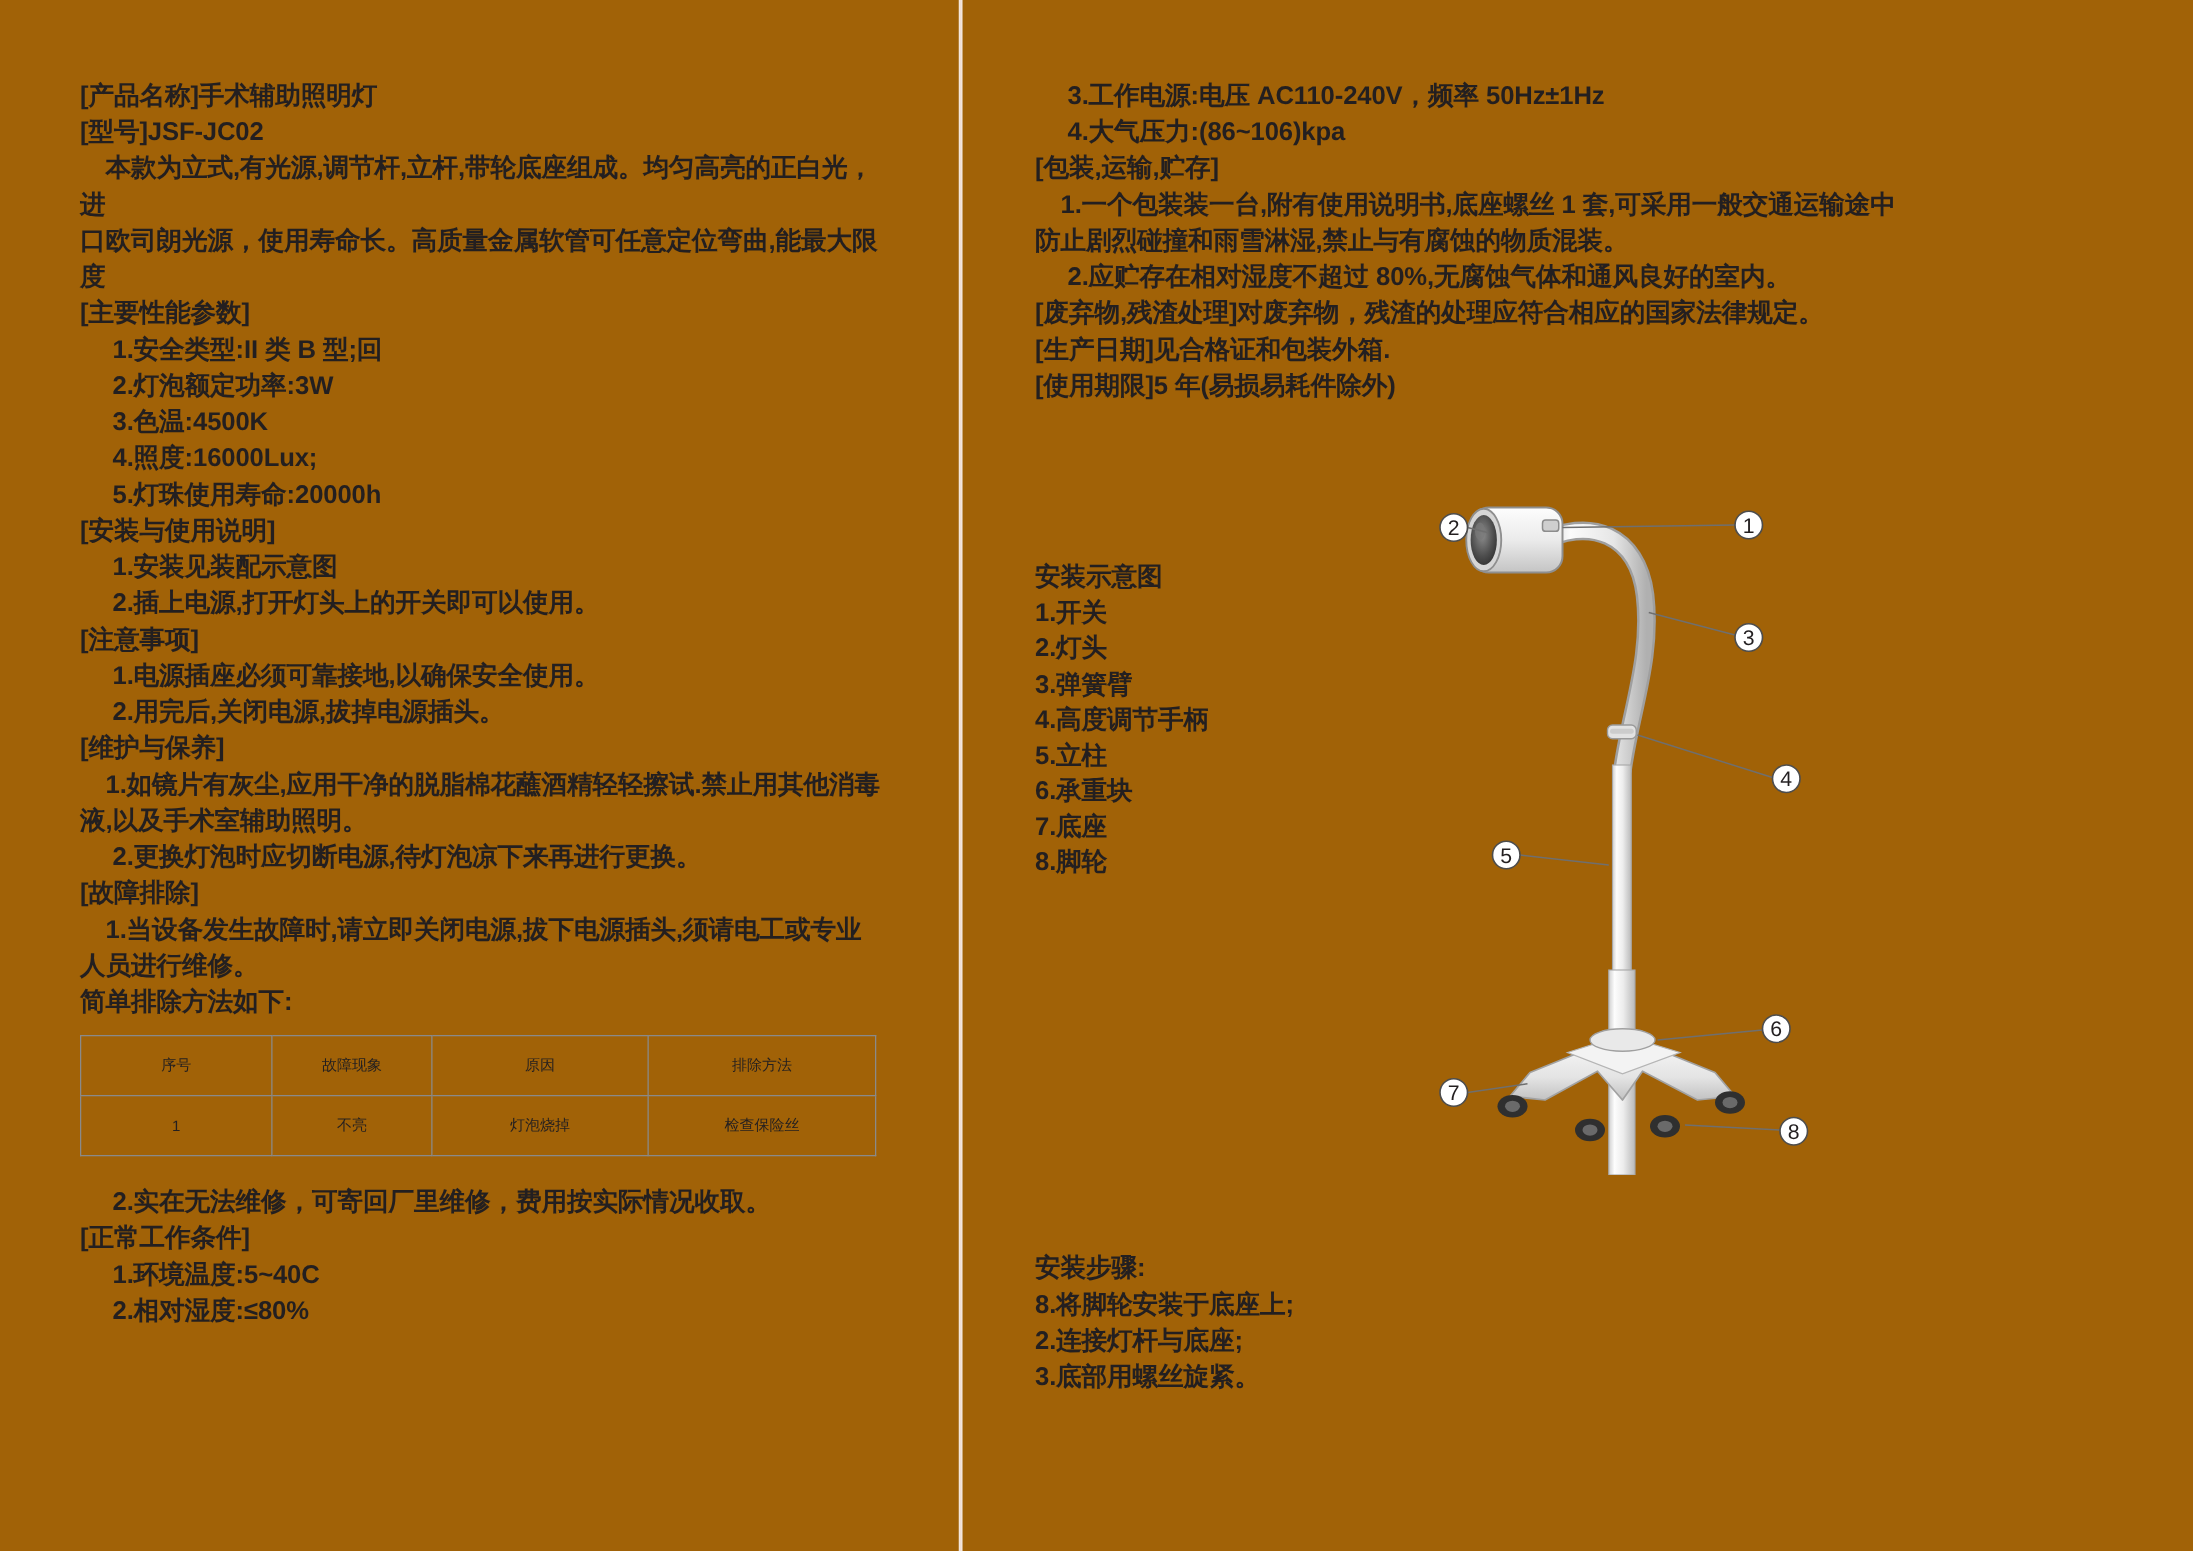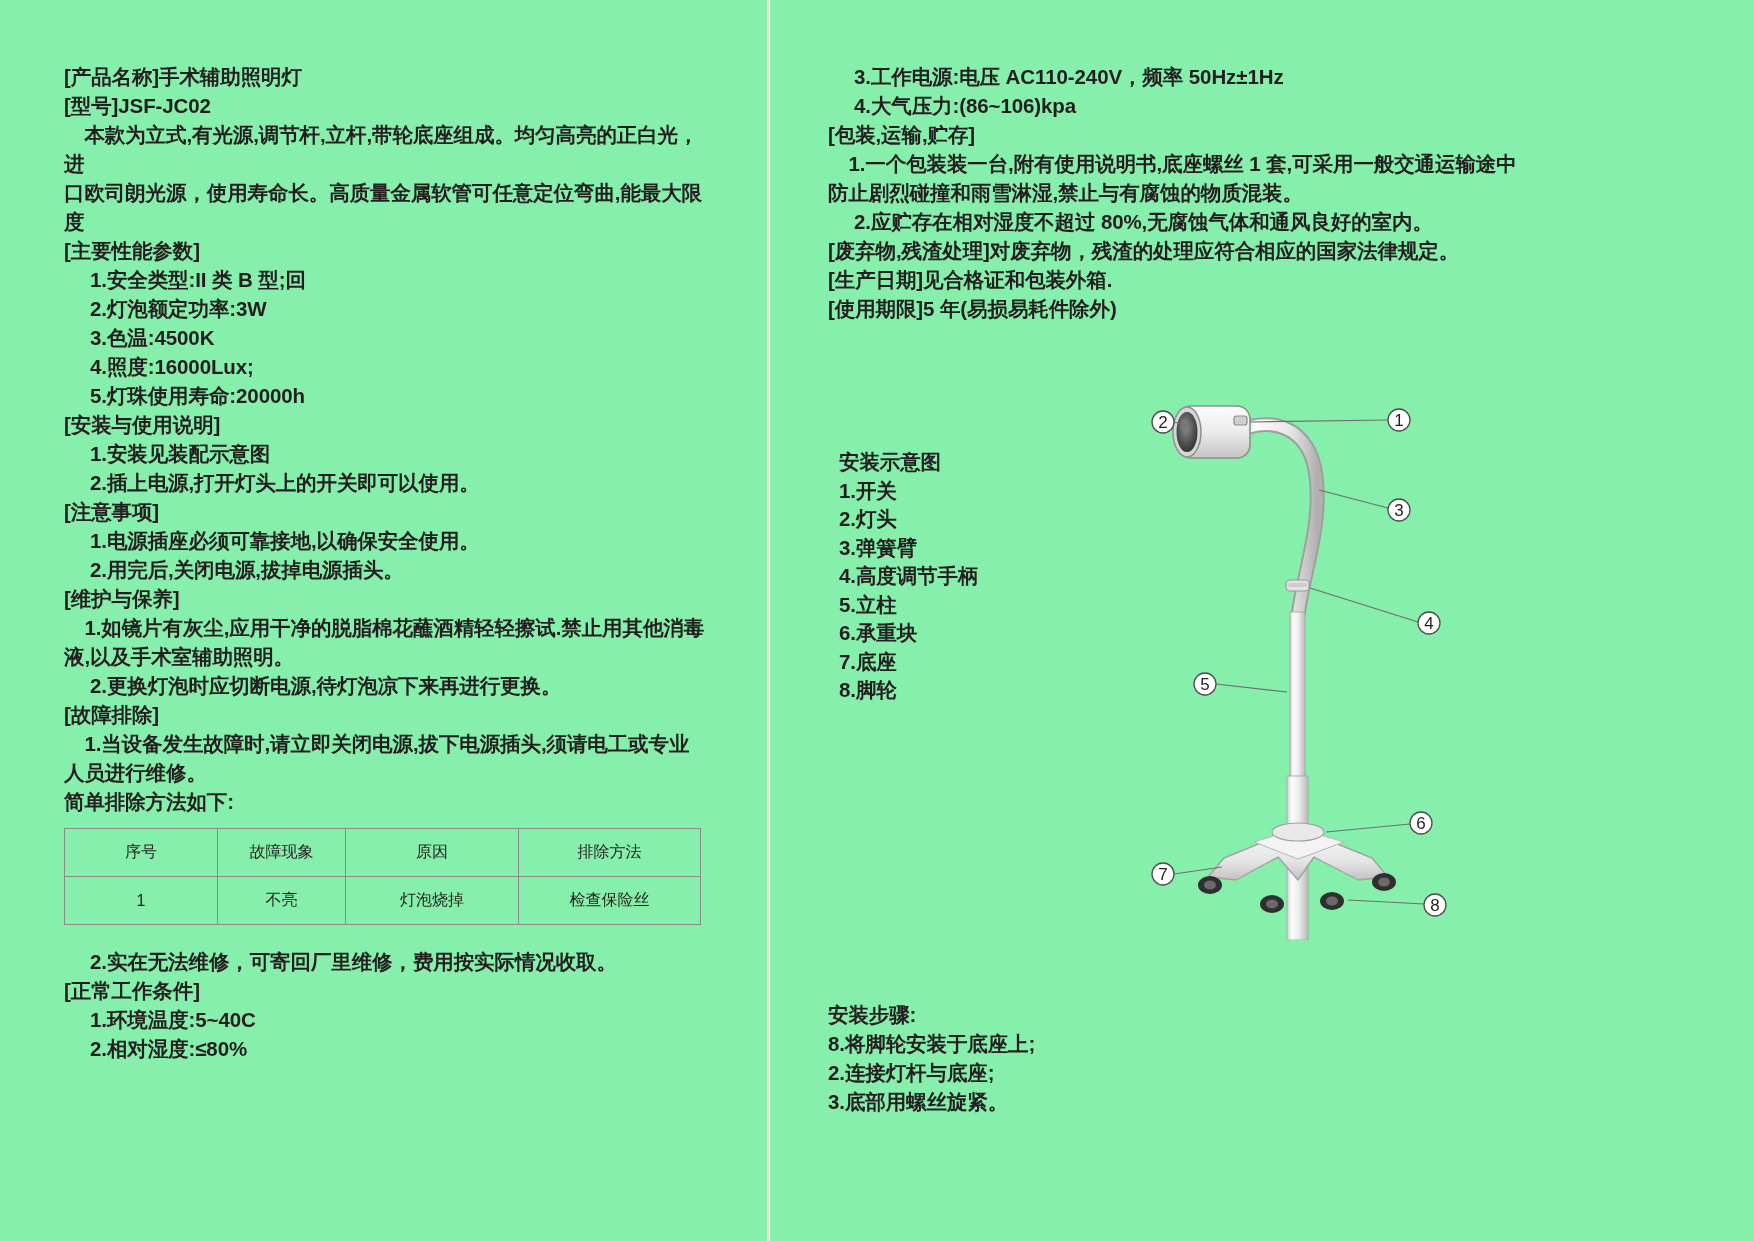--- a/index.html
+++ b/index.html
@@ -8,21 +8,21 @@
     background: #ffffff;
   }
   body {
     font-family: "Liberation Sans", "DejaVu Sans", sans-serif;
     color: #231f20;
   }
   .page {
     position: relative;
     width: 1754px;
     height: 1241px;
-    background: #86efac;
+    background: #a16207;
     overflow: hidden;
     box-sizing: border-box;
   }
   
   .gutter {
     position: absolute;
     left: 767px;
     top: 0;
     width: 3px;
     height: 1241px;
@@ -51,21 +51,21 @@
   table.trouble {
     border-collapse: collapse;
     width: 624px;
     table-layout: fixed;
   }
   table.trouble td {
     border: 1px solid #8a8a8a;
     height: 45px;
     text-align: center;
     vertical-align: middle;
-    font-size: 16px;
+    font-size: 12px;
     font-weight: 400;
     color: #231f20;
   }
   table.trouble tr.head td { font-weight: 400; }
   table.trouble .c1 { width: 150px; }
   table.trouble .c2 { width: 125px; }
   table.trouble .c3 { width: 170px; text-align: center; }
   table.trouble .c4 { width: 179px; }
 
   
@@ -75,21 +75,21 @@
     top: 380px;
     width: 690px;
     height: 640px;
   }
   .diag-labels {
     position: absolute;
     left: 0px;
     top: 68px;
     width: 230px;
   }
-  .diag-labels .line { line-height: 28.5px; margin-left: 11px; }
+  .diag-labels .line { line-height: 28.5px; }
 
   .steps-block {
     position: absolute;
     left: 828px;
     top: 1000px;
     width: 330px;
   }
   .steps-block .line { line-height: 29px; }
 
   .lamp-svg {

